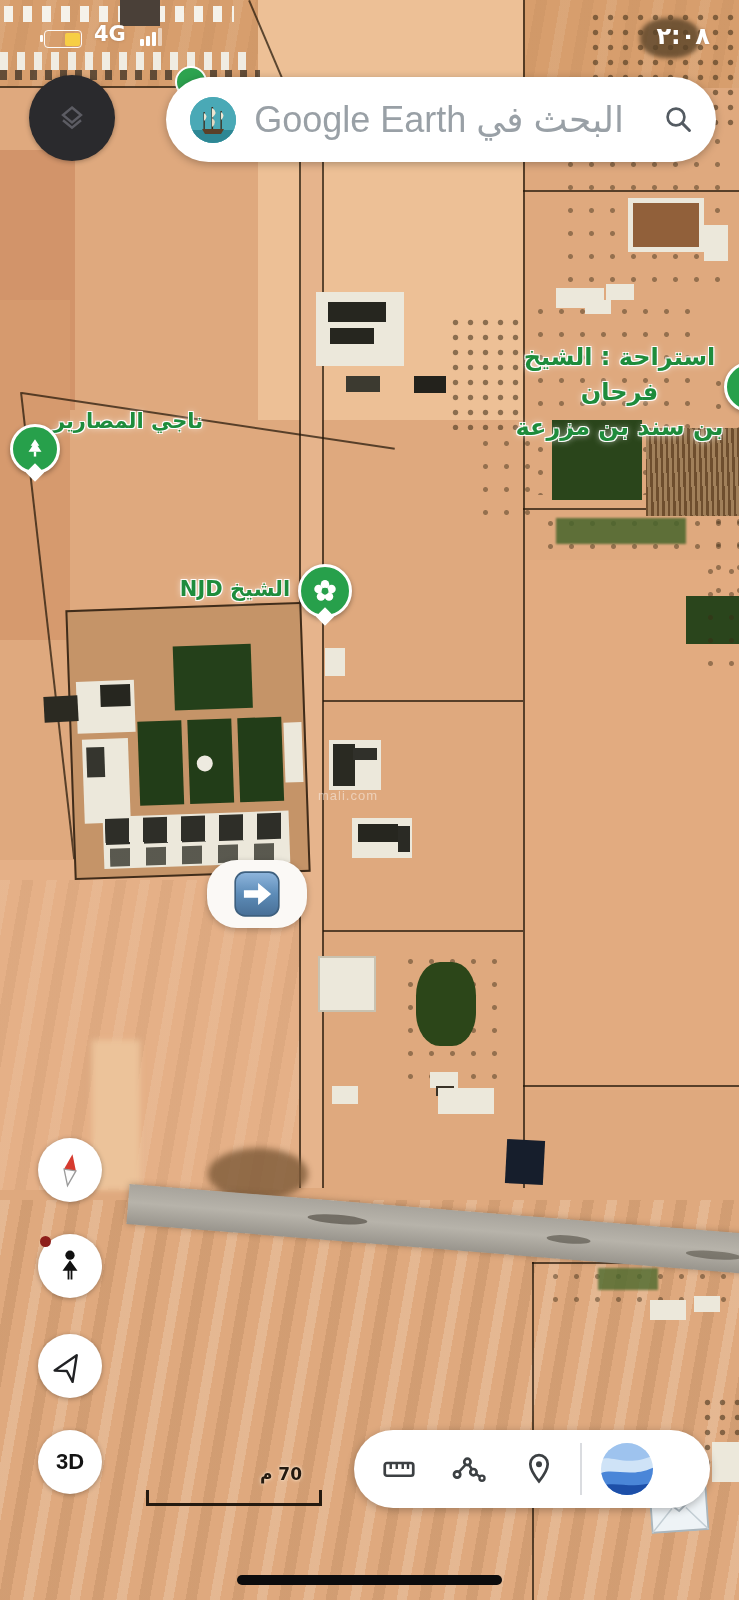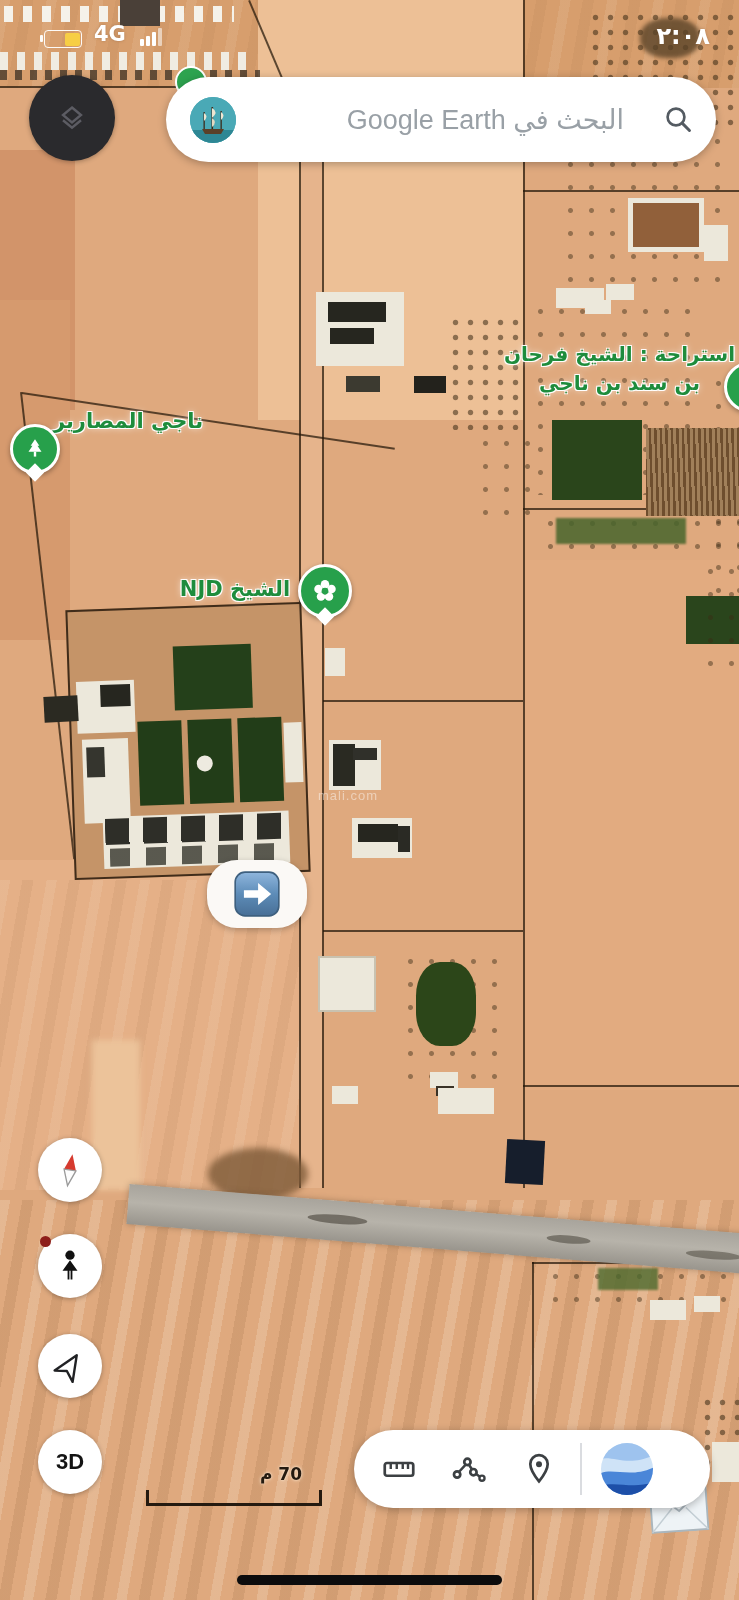--- a/index.html
+++ b/index.html
@@ -29,21 +29,21 @@
     background:#fff;transform:translateX(-50%) rotate(45deg);z-index:-1;}
   
   .circle-btn{position:absolute;border-radius:50%;background:#fff;z-index:40;
     box-shadow:0 1px 5px rgba(0,0,0,.3);display:flex;align-items:center;justify-content:center;}
   .statusbar-text{color:#fff;font-weight:600;z-index:50;
     text-shadow:0 0 3px rgba(120,80,50,.4);}
   #search-pill{position:absolute;left:166px;top:77px;width:550px;height:85px;border-radius:43px;
     background:#fff;z-index:45;box-shadow:0 2px 9px rgba(0,0,0,.28);}
   #search-text{position:absolute;right:92px;top:50%;transform:translateY(-50%);
     font-family:"Liberation Sans","DejaVu Sans",sans-serif;
-    font-size:27px;color:#99a0a6;white-space:nowrap;}
+    font-size:36px;color:#99a0a6;white-space:nowrap;}
   #toolbar{position:absolute;left:354px;top:1430px;width:356px;height:78px;border-radius:39px;
     background:#fff;z-index:45;box-shadow:0 2px 8px rgba(0,0,0,.28);
     display:flex;align-items:center;padding:0;}
   .tb-btn{display:flex;align-items:center;justify-content:center;width:70px;height:78px;}
   #scalebar{position:absolute;left:146px;top:1468px;width:170px;height:40px;z-index:30;}
   #scale-line{position:absolute;left:0;bottom:2px;width:170px;height:13px;
     border:solid #241a10;border-width:0 3px 3px 3px;}
   #scale-label{position:absolute;right:14px;top:-4px;font-size:17px;font-weight:bold;color:#241a10;
     text-shadow:0 0 2px rgba(255,236,214,.95),0 0 4px rgba(255,236,214,.8);}
   #home-indicator{position:absolute;left:237px;top:1575px;width:265px;height:10px;border-radius:6px;
@@ -189,23 +189,23 @@
     <div class="abs map-label" style="left:28px;top:406px;width:200px;">
       <div dir="rtl">ناجي المصارير</div>
     </div>
     <div class="pin" style="left:10px;top:424px;">
       <svg width="26" height="26" viewBox="0 0 24 24">
         <path d="M12 3 L16 9 H14.3 L18 14.5 H6 L9.7 9 H8 Z" fill="#fff"></path>
         <rect x="10.9" y="14.5" width="2.2" height="4.5" fill="#fff"></rect>
       </svg>
     </div>
 
-    <div class="abs map-label" style="left:500px;top:340px;width:239px;font-size:20px;">
+    <div class="abs map-label" style="left:500px;top:340px;width:239px;font-size:24px;">
       <div dir="rtl">استراحة : الشيخ فرحان</div>
-      <div dir="rtl">بن سند بن ناجي</div>
+      <div dir="rtl">بن سند بن مزرعة</div>
     </div>
     <div class="pin" style="left:724px;top:362px;"></div>
 
     <div class="abs map-label" dir="rtl" style="left:176px;top:574px;width:118px;">الشيخ NJD</div>
     <div class="pin" style="left:298px;top:564px;width:48px;height:48px;">
       <svg width="30" height="30" viewBox="0 0 24 24">
         <g fill="#fff">
           <circle cx="12" cy="6.6" r="3.4"></circle>
             <circle cx="17.2" cy="10.4" r="3.4"></circle>
           <circle cx="15.2" cy="16.4" r="3.4"></circle>

